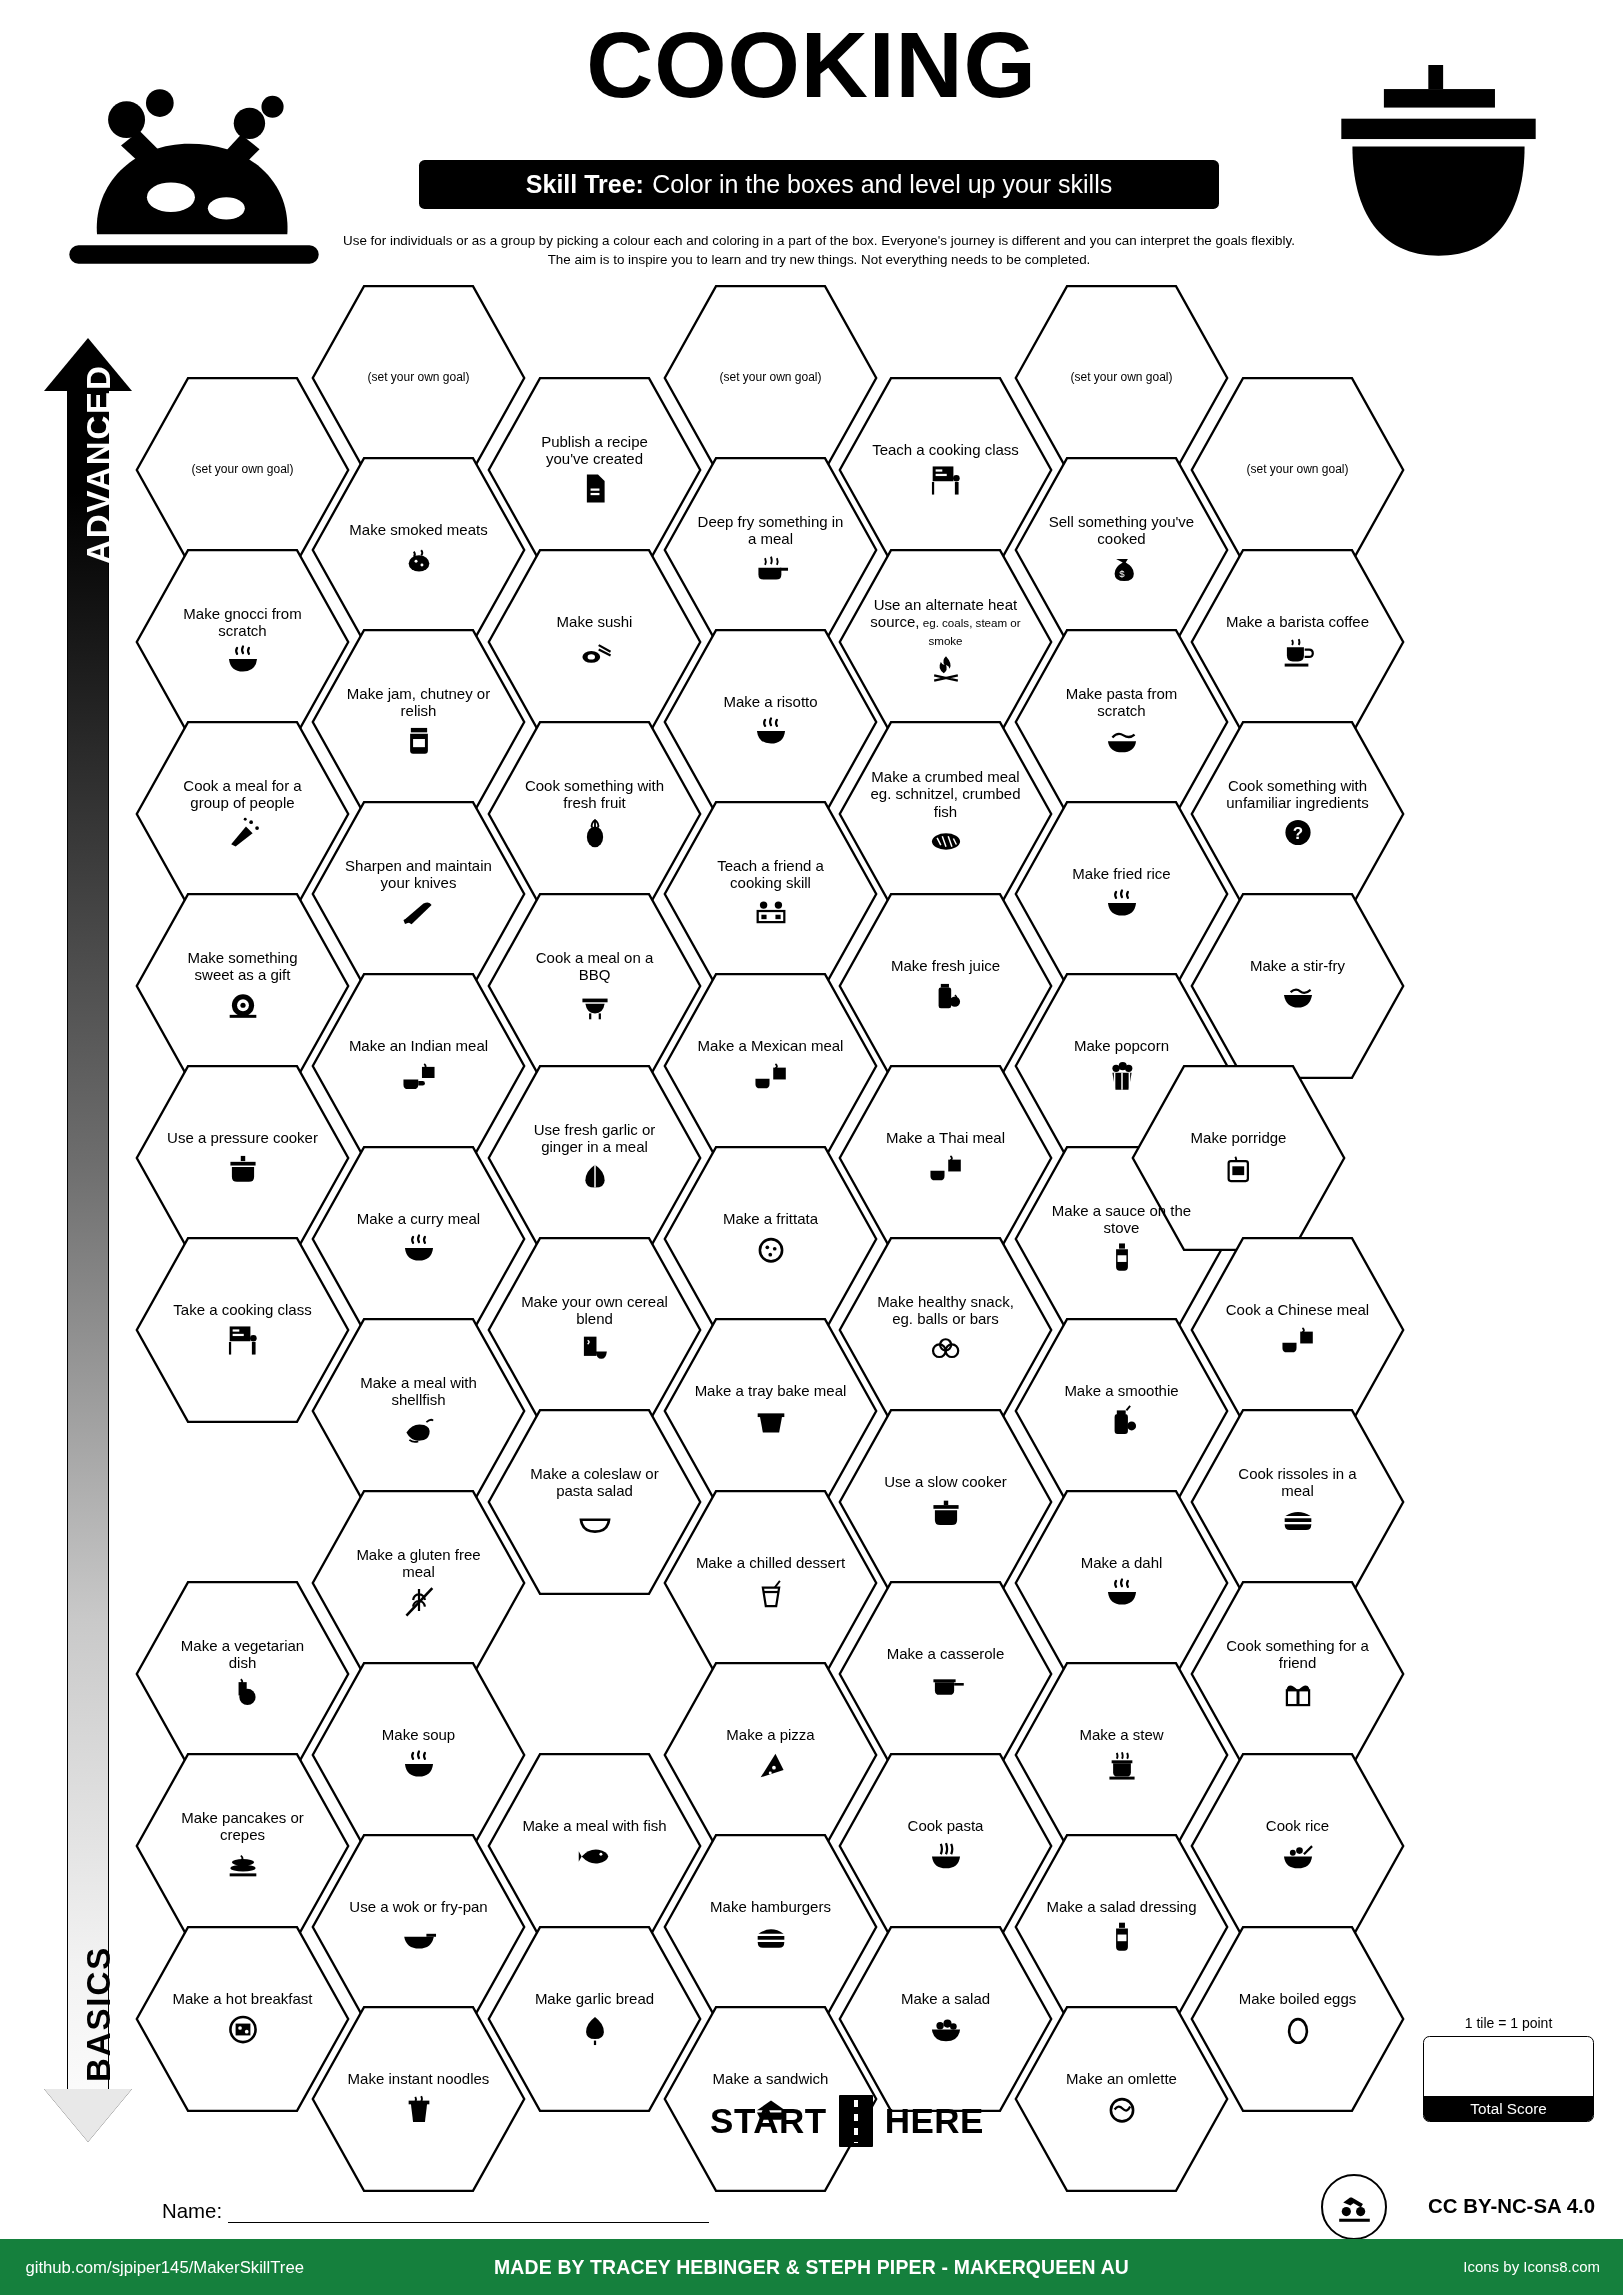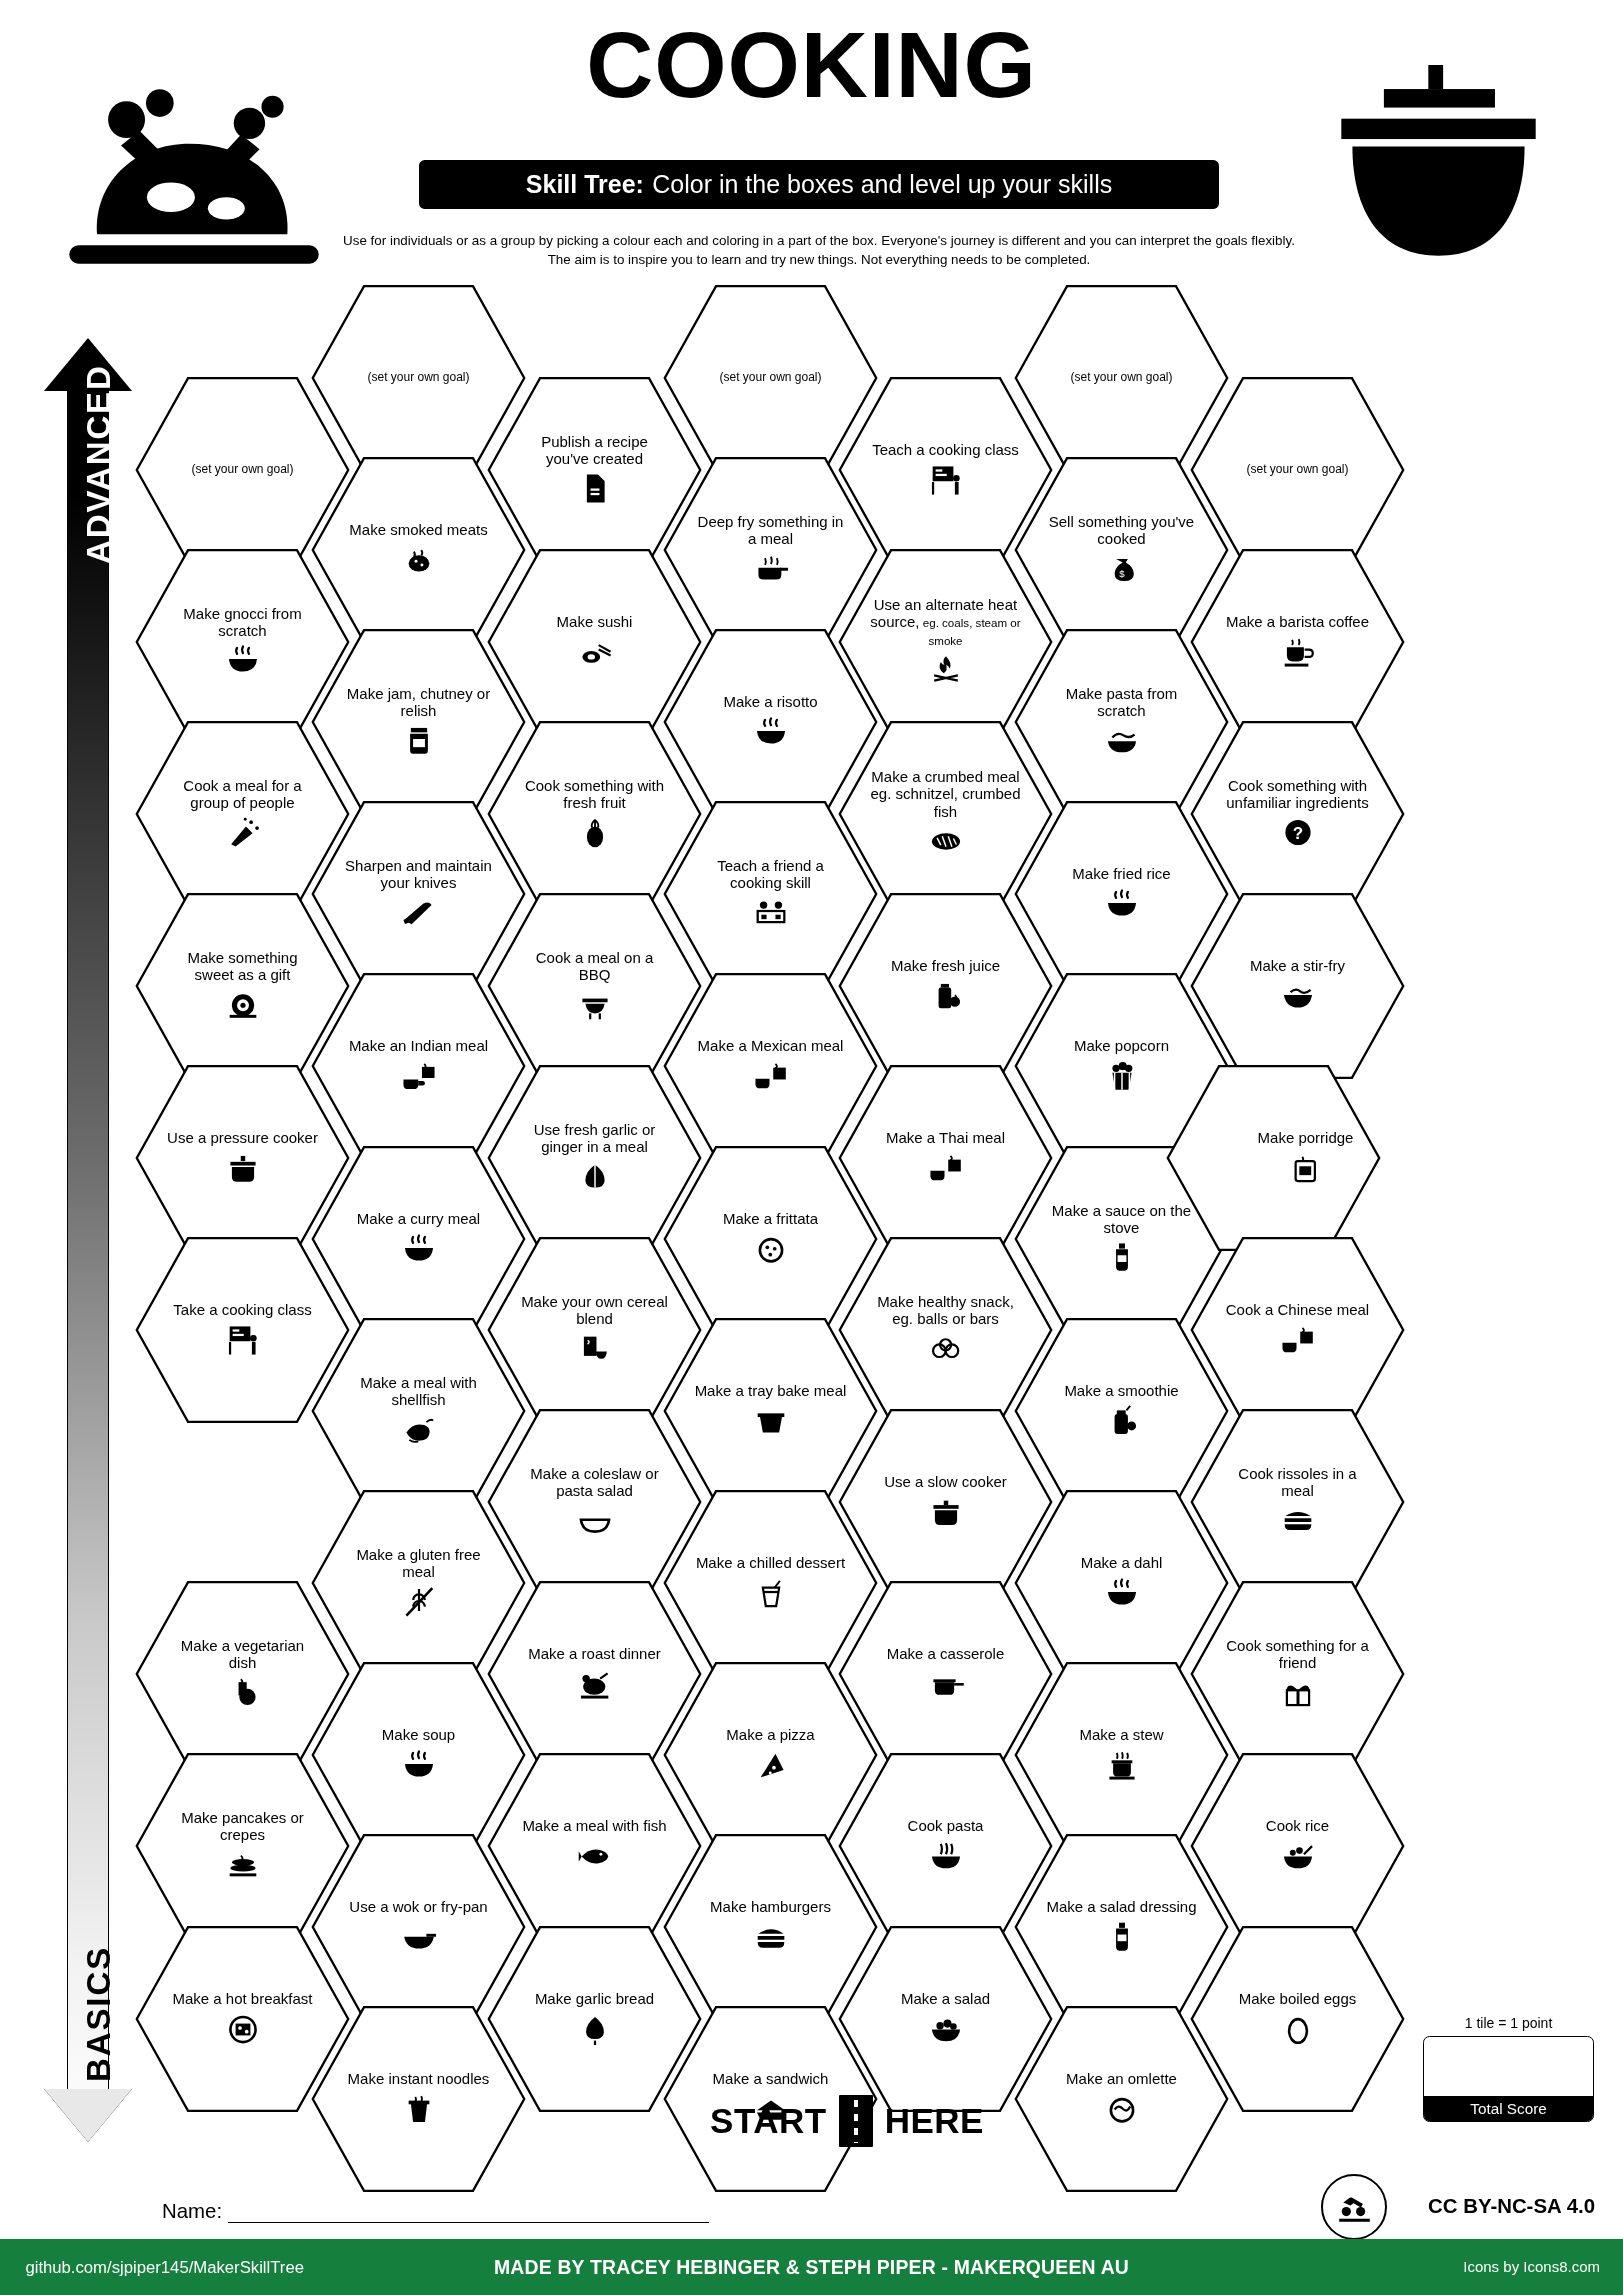--- a/index.html
+++ b/index.html
@@ -719,36 +719,20 @@
       </svg>
       <div class="content">
         <div class="label">Make a coleslaw or pasta salad</div>
         <div class="glyph">
           <svg viewBox="0 0 100 100" width="40" height="37" aria-hidden="true">
             <path d="M12 48 h76 q-4 32 -38 32 T12 48z" fill="none" stroke="#000" stroke-width="7"></path>
           </svg>
         </div>
       </div>
     </div>
-    <div class="hex" style="left: 486px; top: 1579px;">
-      <svg class="shape" viewBox="0 0 470 410" aria-hidden="true">
-        <polygon points="117,6 353,6 464,205 353,404 117,404 6,205" fill="#ffffff" stroke="#000000" stroke-width="5"></polygon>
-      </svg>
-      <div class="content">
-        <div class="label">Make a roast dinner</div>
-        <div class="glyph">
-          <svg viewBox="0 0 100 100" width="40" height="37" aria-hidden="true">
-            <ellipse cx="48" cy="56" rx="30" ry="22" fill="#000"></ellipse>
-            <circle cx="26" cy="34" r="10" fill="#000"></circle>
-            <path d="M64 34 l20 -14" stroke="#000" stroke-width="6"></path>
-            <rect x="12" y="80" width="74" height="8" fill="#000"></rect>
-          </svg>
-        </div>
-      </div>
-    </div>
     <div class="hex" style="left: 486px; top: 1751px;">
       <svg class="shape" viewBox="0 0 470 410" aria-hidden="true">
         <polygon points="117,6 353,6 464,205 353,404 117,404 6,205" fill="#ffffff" stroke="#000000" stroke-width="5"></polygon>
       </svg>
       <div class="content">
         <div class="label">Make a meal with fish</div>
         <div class="glyph">
           <svg viewBox="0 0 100 100" width="40" height="37" aria-hidden="true">
             <path d="M14 50 q20 -22 46 -18 q22 4 26 18 q-4 14 -26 18 q-26 4 -46 -18z" fill="#000"></path>
             <circle cx="66" cy="44" r="4" fill="#fff"></circle>
@@ -1286,21 +1270,21 @@
       <div class="content">
         <div class="label">Make a stir-fry</div>
         <div class="glyph">
           <svg viewBox="0 0 100 100" width="40" height="37" aria-hidden="true">
             <path d="M12 46 h76 q-6 34 -38 34 T12 46z" fill="#000"></path>
             <path d="M30 38 q14 -12 26 -2 t28 -4" stroke="#000" stroke-width="6" fill="none"></path>
           </svg>
         </div>
       </div>
     </div>
-    <div class="hex" style="left: 1165px; top: 1063px; align-items: flex-end;">
+    <div class="hex" style="left: 1130px; top: 1063px;">
       <svg class="shape" viewBox="0 0 470 410" aria-hidden="true">
         <polygon points="117,6 353,6 464,205 353,404 117,404 6,205" fill="#ffffff" stroke="#000000" stroke-width="5"></polygon>
       </svg>
       <div class="content">
         <div class="label">Make porridge</div>
         <div class="glyph">
           <svg viewBox="0 0 100 100" width="40" height="37" aria-hidden="true">
             <rect x="22" y="30" width="52" height="54" rx="6" fill="none" stroke="#000" stroke-width="6"></rect>
             <path d="M32 44 h32 v24 H32z" fill="#000"></path>
             <path d="M40 18 q5 8 0 12" stroke="#000" stroke-width="5" fill="none"></path>

